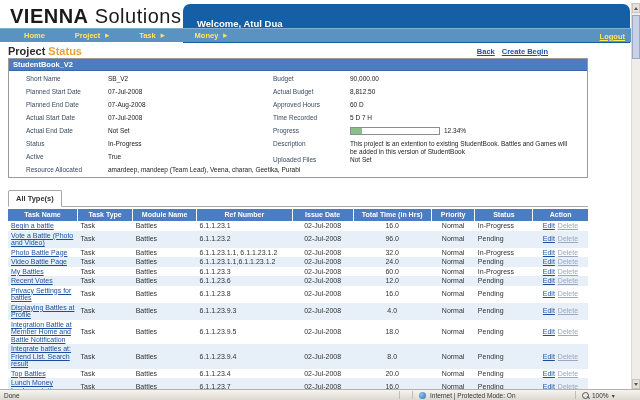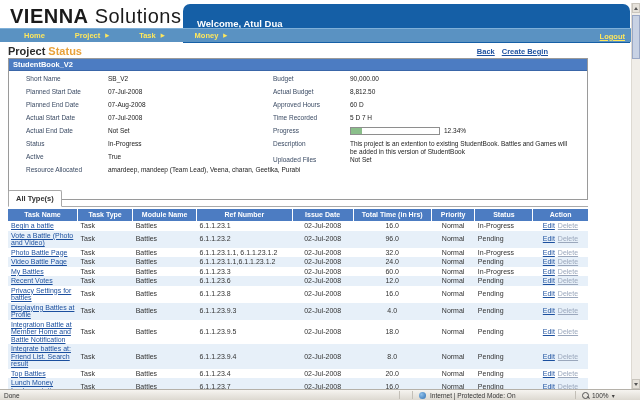--- a/index.html
+++ b/index.html
@@ -24,21 +24,21 @@
   .logout{position:absolute;right:6px;top:0;height:14px;display:flex;align-items:center;
           color:#FFE75C;font-weight:700;font-size:7.5px;text-decoration:underline;cursor:pointer;}
 
   
   .page-title{position:absolute;left:8px;top:45px;font-size:11px;font-weight:700;color:#2b2b2b;}
   .page-title .accent{color:#E9A23B;}
   .head-links{position:absolute;right:92px;top:47px;display:flex;gap:7px;justify-content:flex-end;}
   .head-links a{color:#1B4F9E;font-size:7.5px;font-weight:700;text-decoration:underline;cursor:pointer;white-space:nowrap;}
 
   
-  .panel{position:absolute;left:8px;top:58px;width:580px;height:142px;border:1px solid #9a9a9a;
+  .panel{position:absolute;left:8px;top:58px;width:580px;height:120px;border:1px solid #9a9a9a;
          box-sizing:border-box;background:#fff;}
   .panel-header{height:11px;background:#4C7CC2;border-bottom:1px solid #3A66A8;display:flex;align-items:center;padding-left:4px;}
   .panel-header span{color:#fff;font-weight:700;font-size:7.5px;}
   .fields-left{position:absolute;left:17px;top:16px;width:250px;}
   .fields-right{position:absolute;left:264px;top:16px;width:308px;}
   .frow{display:flex;align-items:flex-start;min-height:13px;}
   .flabel{flex:none;width:82px;color:#3A4A63;font-size:6.5px;line-height:8px;}
   .fields-right .flabel{width:77px;}
   .fvalue{color:#222;font-size:6.5px;line-height:8px;white-space:nowrap;}
   .fvalue.wrap{white-space:normal;max-width:222px;}

